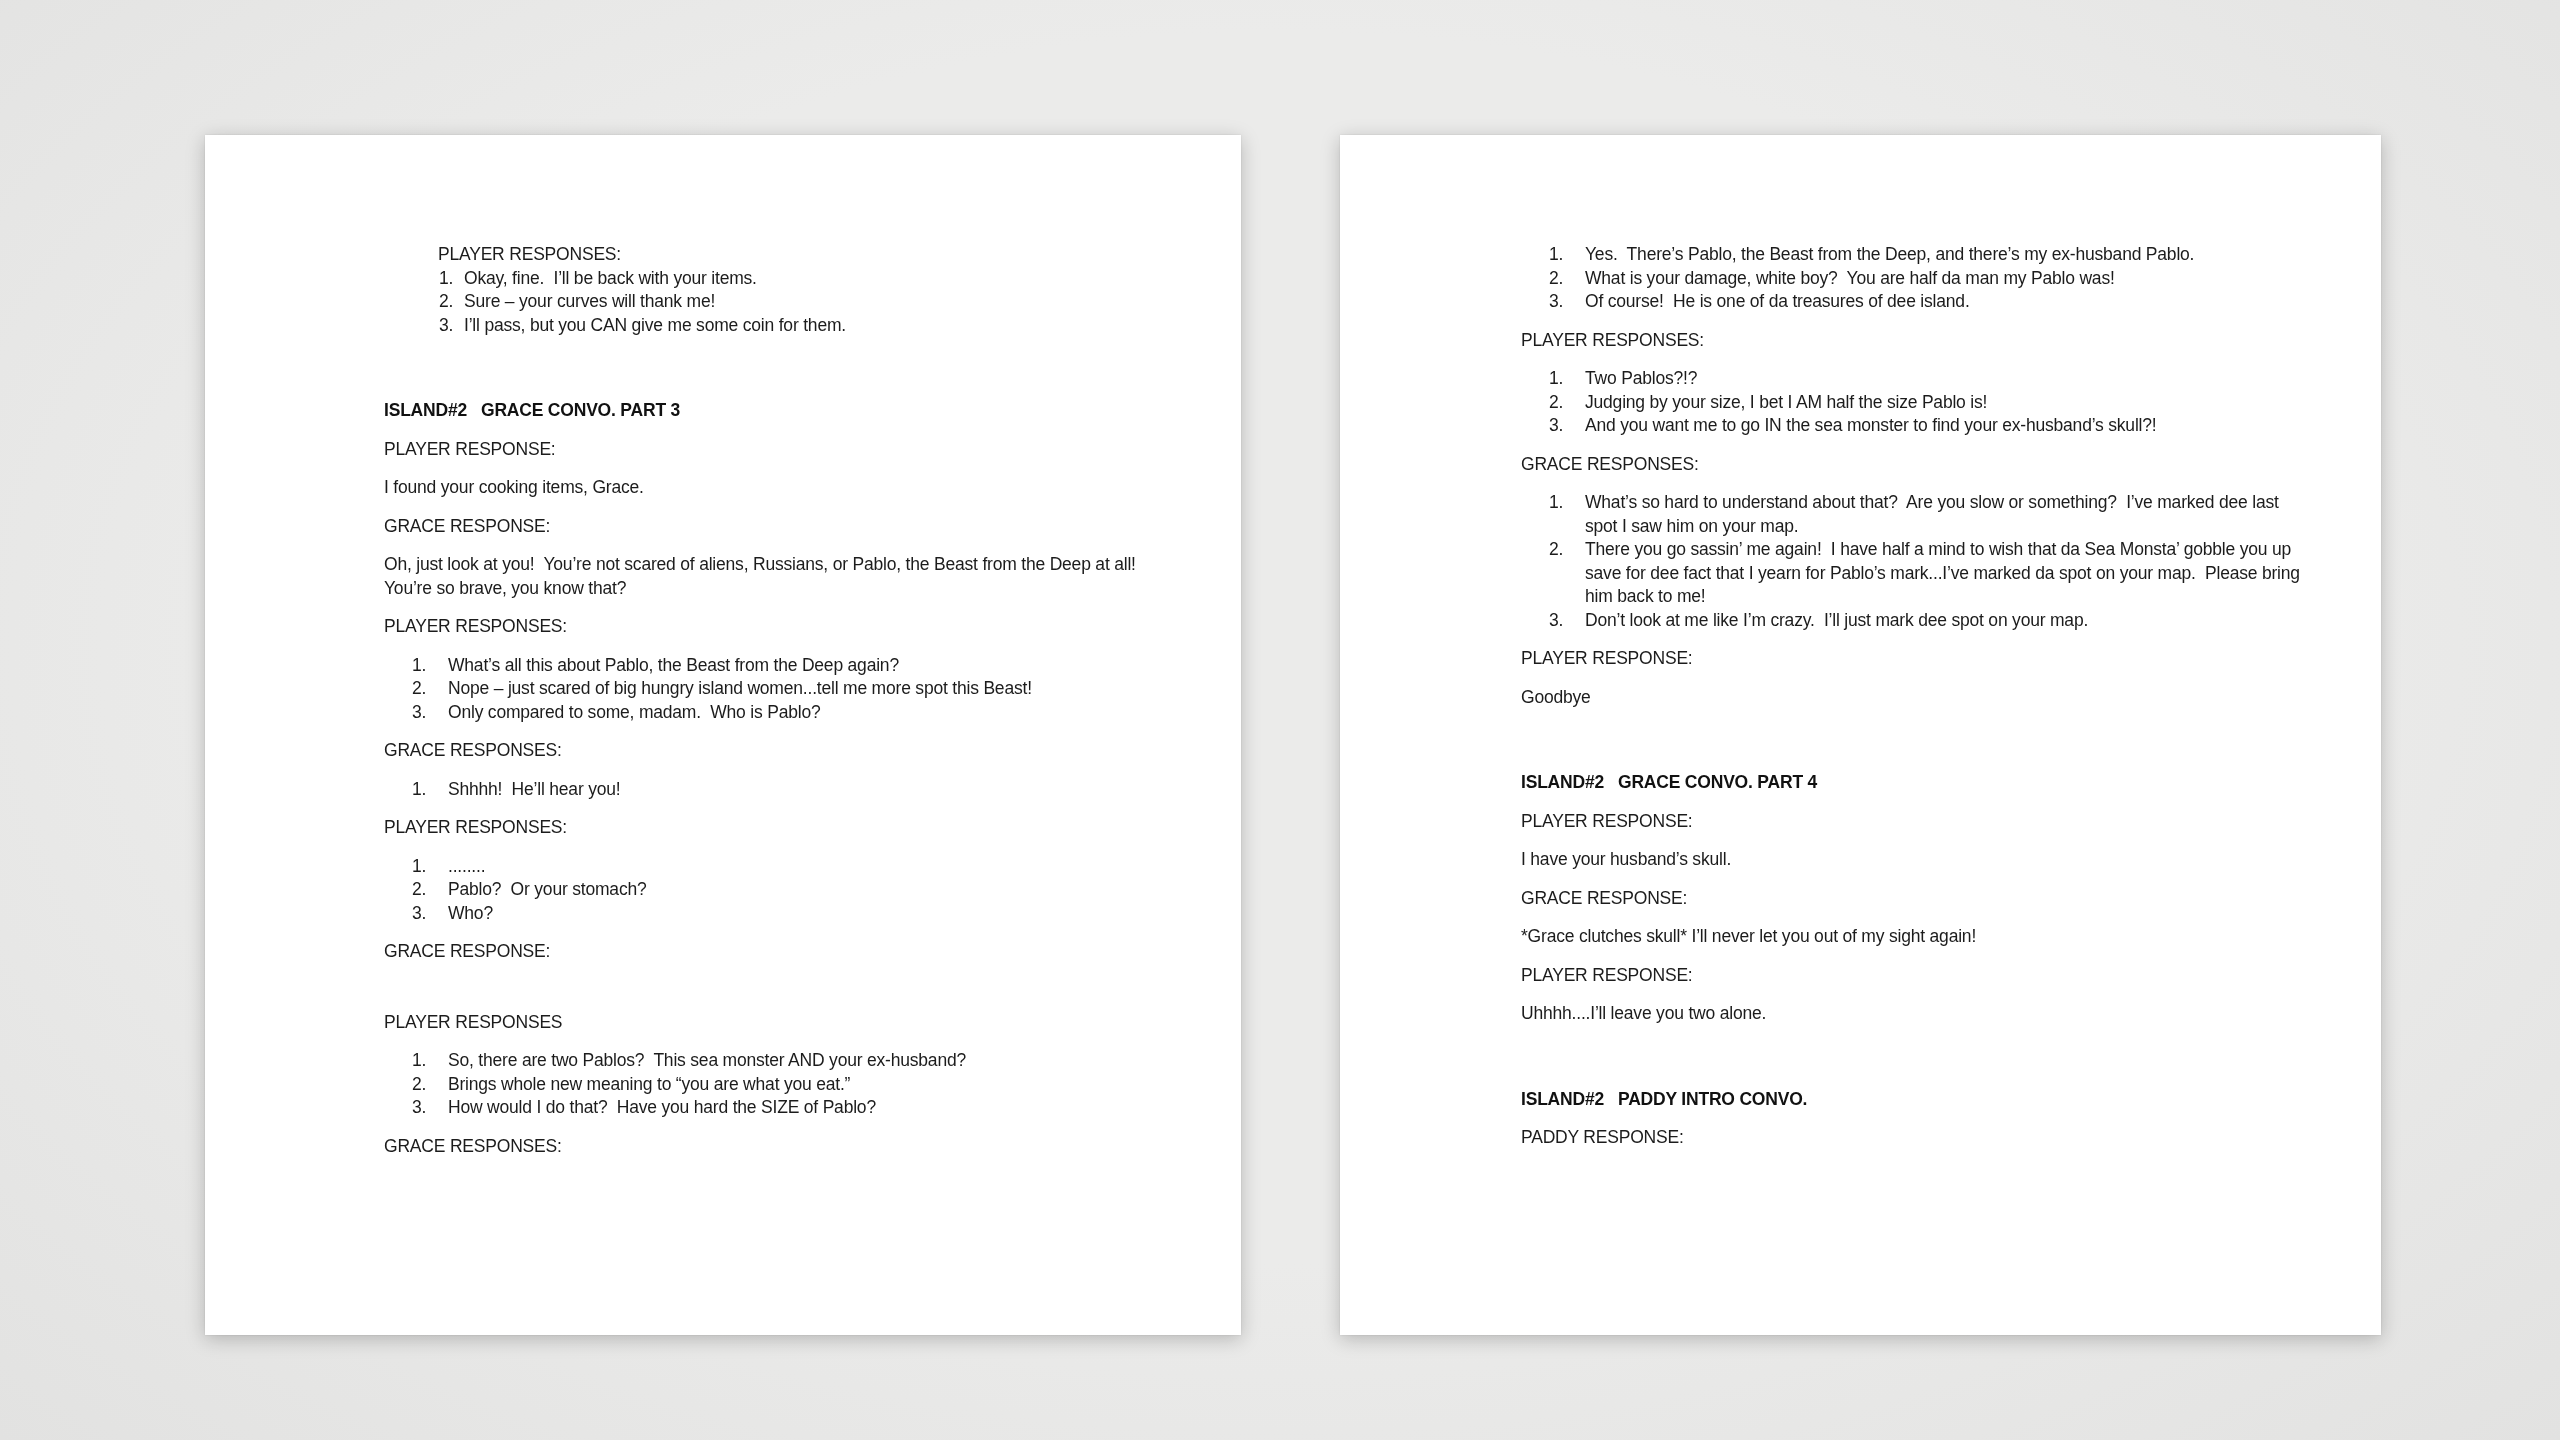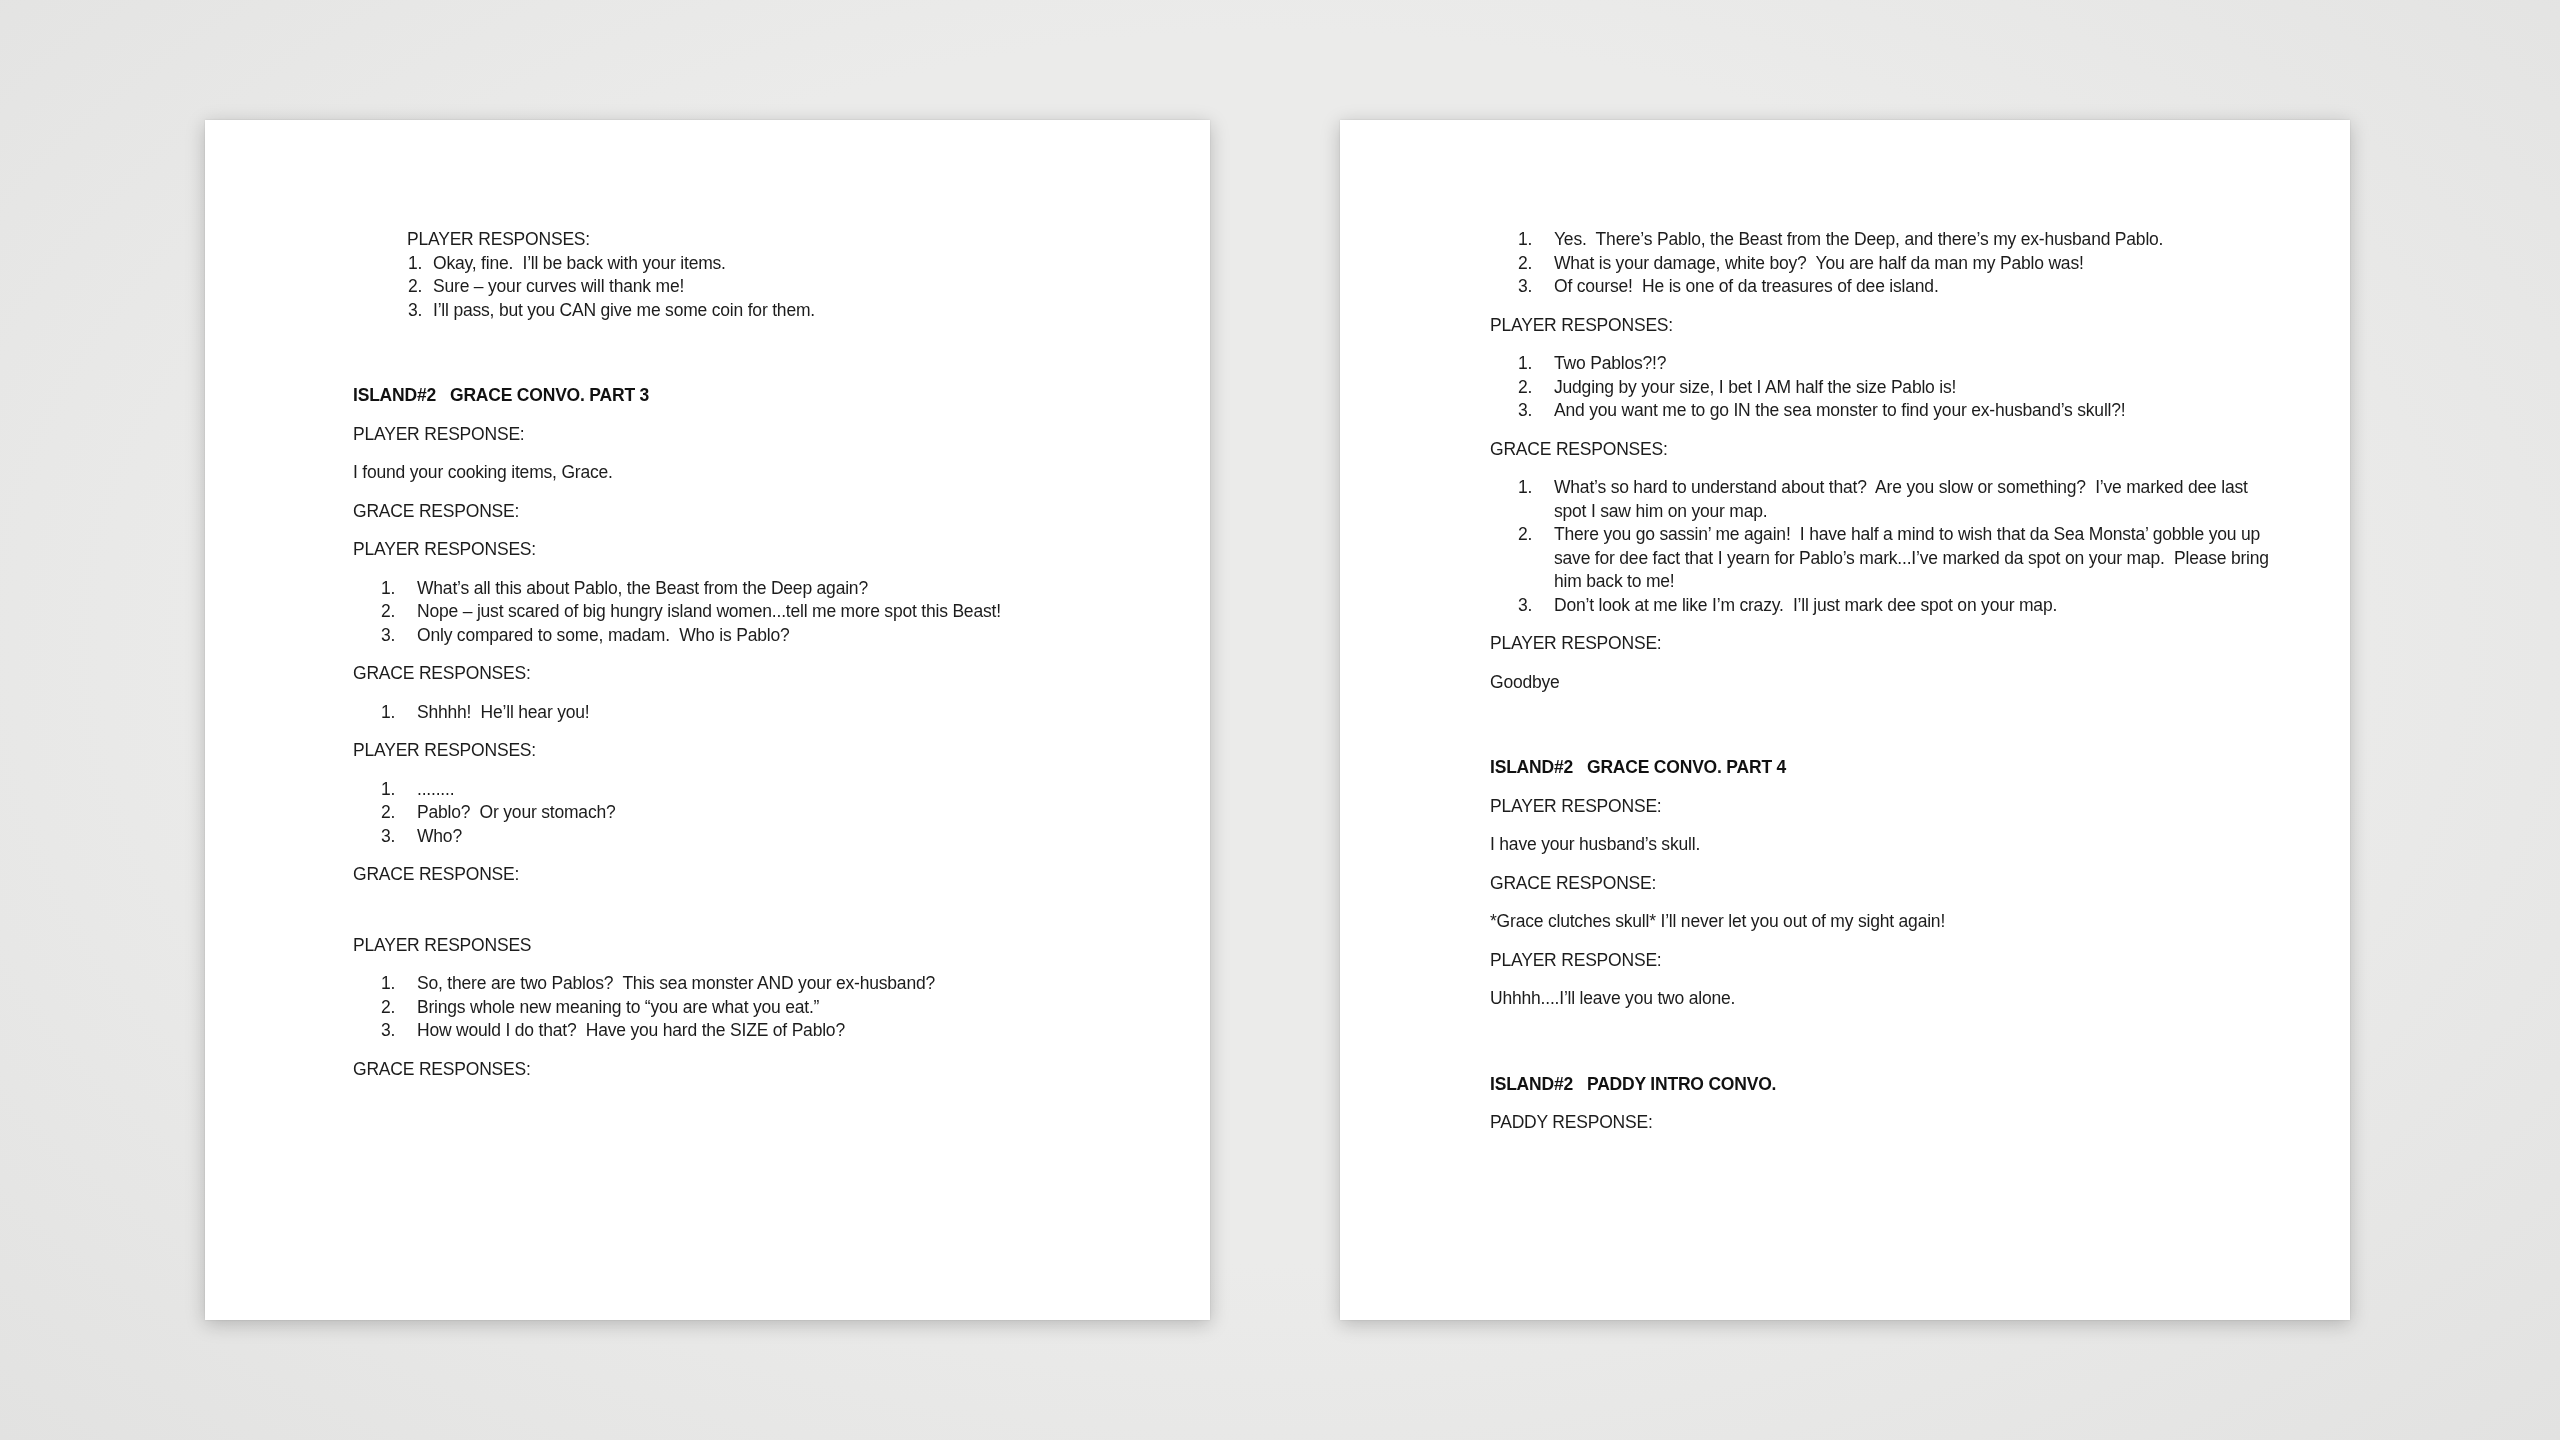--- a/index.html
+++ b/index.html
@@ -2,22 +2,23 @@
 <html><head>
 <meta charset="utf-8">
 <style>
   html,body{margin:0;padding:0;}
   body{
     width:2560px;height:1440px;position:relative;overflow:hidden;
     background:radial-gradient(ellipse at 50% 45%, #ebebea 55%, #e2e2e1 100%);
     font-family:"Liberation Sans", sans-serif;
   }
   .page{
-    position:absolute;top:120px;height:1200px;background:#ffffff;
+    position:absolute;top:135px;height:1200px;background:#ffffff;
     box-shadow:0 4px 18px rgba(0,0,0,0.22), 0 0 2px rgba(0,0,0,0.10);
+    padding-left:31px;
   }
   .page-1{left:205px;width:1005px;}
   .page-2{left:1340px;width:1010px;}
   .doc{
     display:flex;flex-direction:column;align-items:flex-start;
     padding:108px 18px 40px 148px;
     font-size:17.5px;line-height:23.5px;letter-spacing:-0.2px;color:#1c1c1c;
   }
   .page-2 .doc{padding-left:150px;}
   .blk{margin:0 0 15px 0;}
@@ -54,20 +55,22 @@
         <span class="txt">I’ll pass, but you CAN give me some coin for them.</span>
       </div>
     </div>
 
     <div class="blk hdr">ISLAND#2   GRACE CONVO. PART 3</div>
 
     <div class="blk lbl">PLAYER RESPONSE:</div>
     <div class="blk para">I found your cooking items, Grace.</div>
 
     <div class="blk lbl">GRACE RESPONSE:</div>
+    <div class="blk para">Oh, just look at you!  You’re not scared of aliens, Russians, or Pablo, the Beast from the Deep at all!
+You’re so brave, you know that?</div>
 
     <div class="blk lbl">PLAYER RESPONSES:</div>
 
     <div class="blk list">
       <div class="li">
         <span class="num">1.</span>
         <span class="txt">What’s all this about Pablo, the Beast from the Deep again?</span>
       </div>
       <div class="li">
         <span class="num">2.</span>

